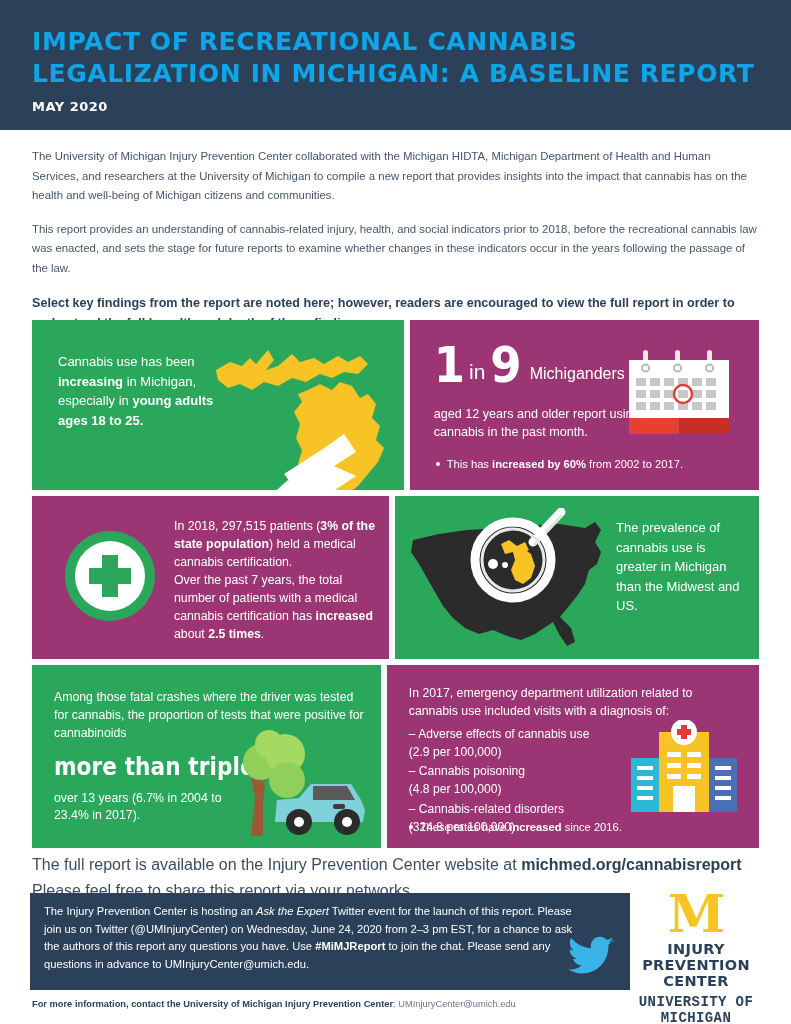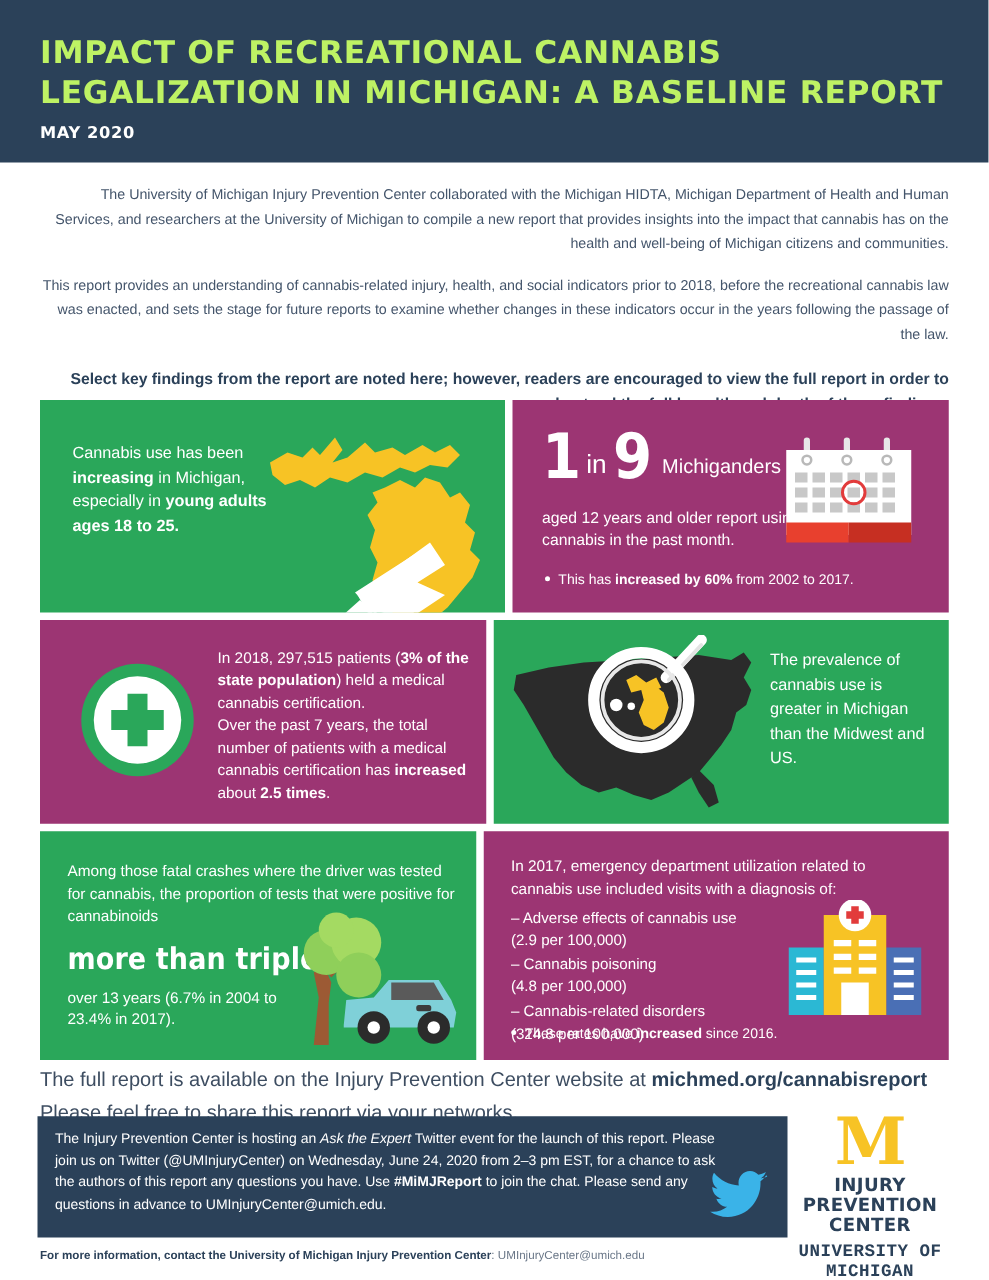--- a/index.html
+++ b/index.html
@@ -19,21 +19,21 @@
     overflow: hidden;
   }
 
   
   .header {
     background: #2b4159;
     height: 130px;
     padding: 26px 32px 0 32px;
   }
   .header h1 {
-    color: #bef264;
+    color: #0ea5e9;
     font-family: "DejaVu Sans", sans-serif;
     font-weight: bold;
     font-size: 25px;
     line-height: 1.28;
     letter-spacing: 0.6px;
     text-transform: uppercase;
   }
   .header h1 .l2 { display: block; }
   .header .date {
     color: #ffffff;
@@ -46,21 +46,20 @@
 
   
   .intro {
     padding: 17px 32px 0 32px;
   }
   .intro p {
     color: #44556b;
     font-size: 11.4px;
     line-height: 1.72;
     margin-bottom: 14px;
-    text-align: right;
   }
   .intro p.lead {
     color: #2b4159;
     font-weight: bold;
     font-size: 12.6px;
     line-height: 1.62;
     margin-top: 4px;
     margin-bottom: 0;
   }
 

